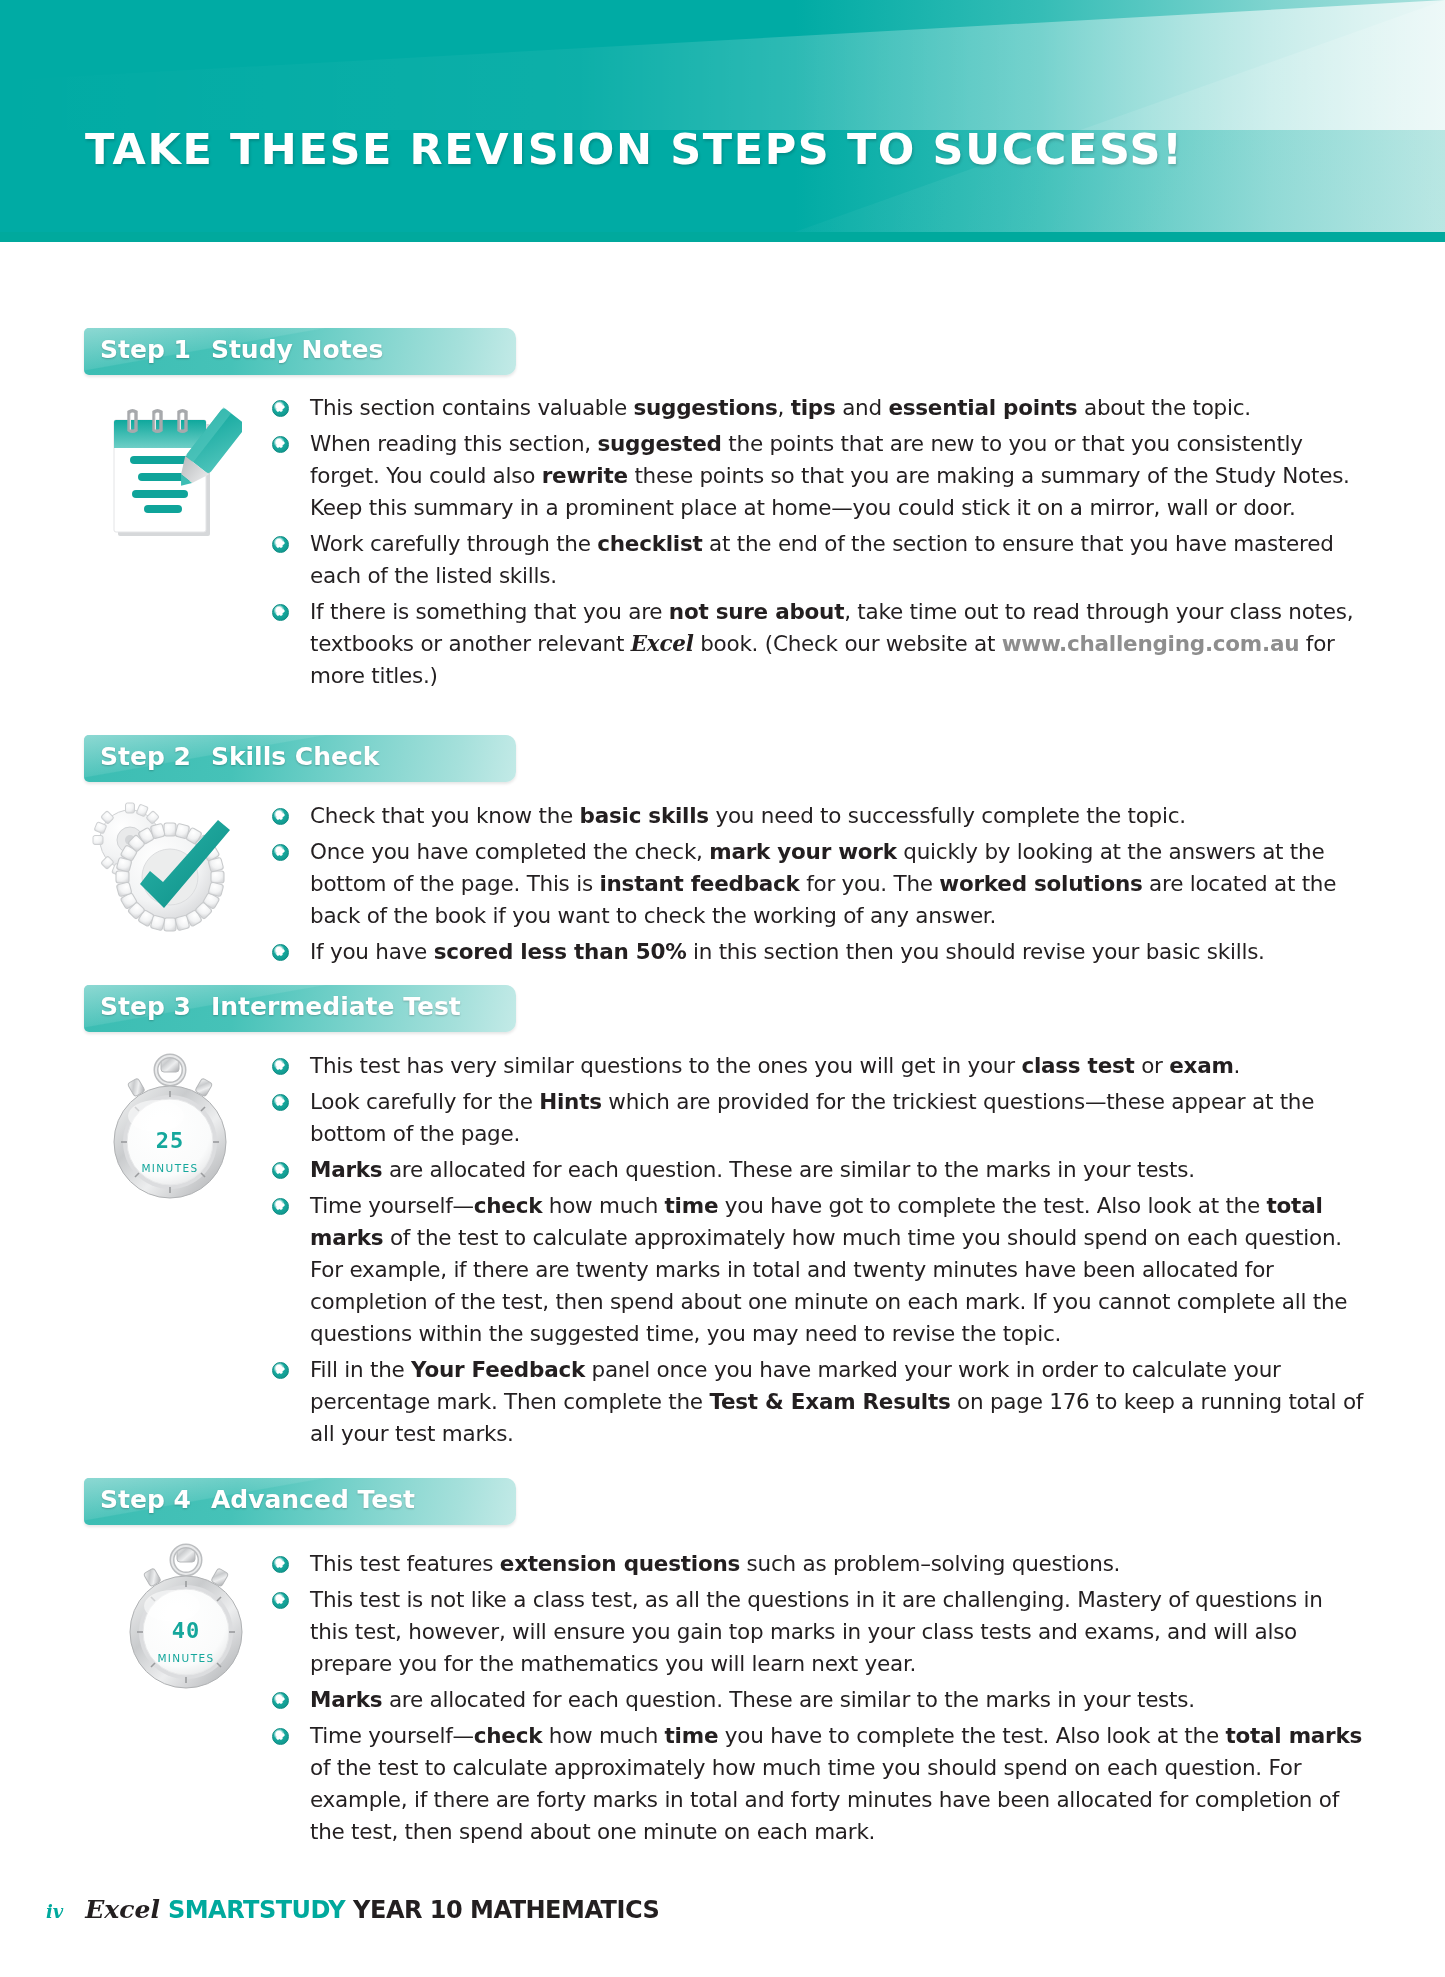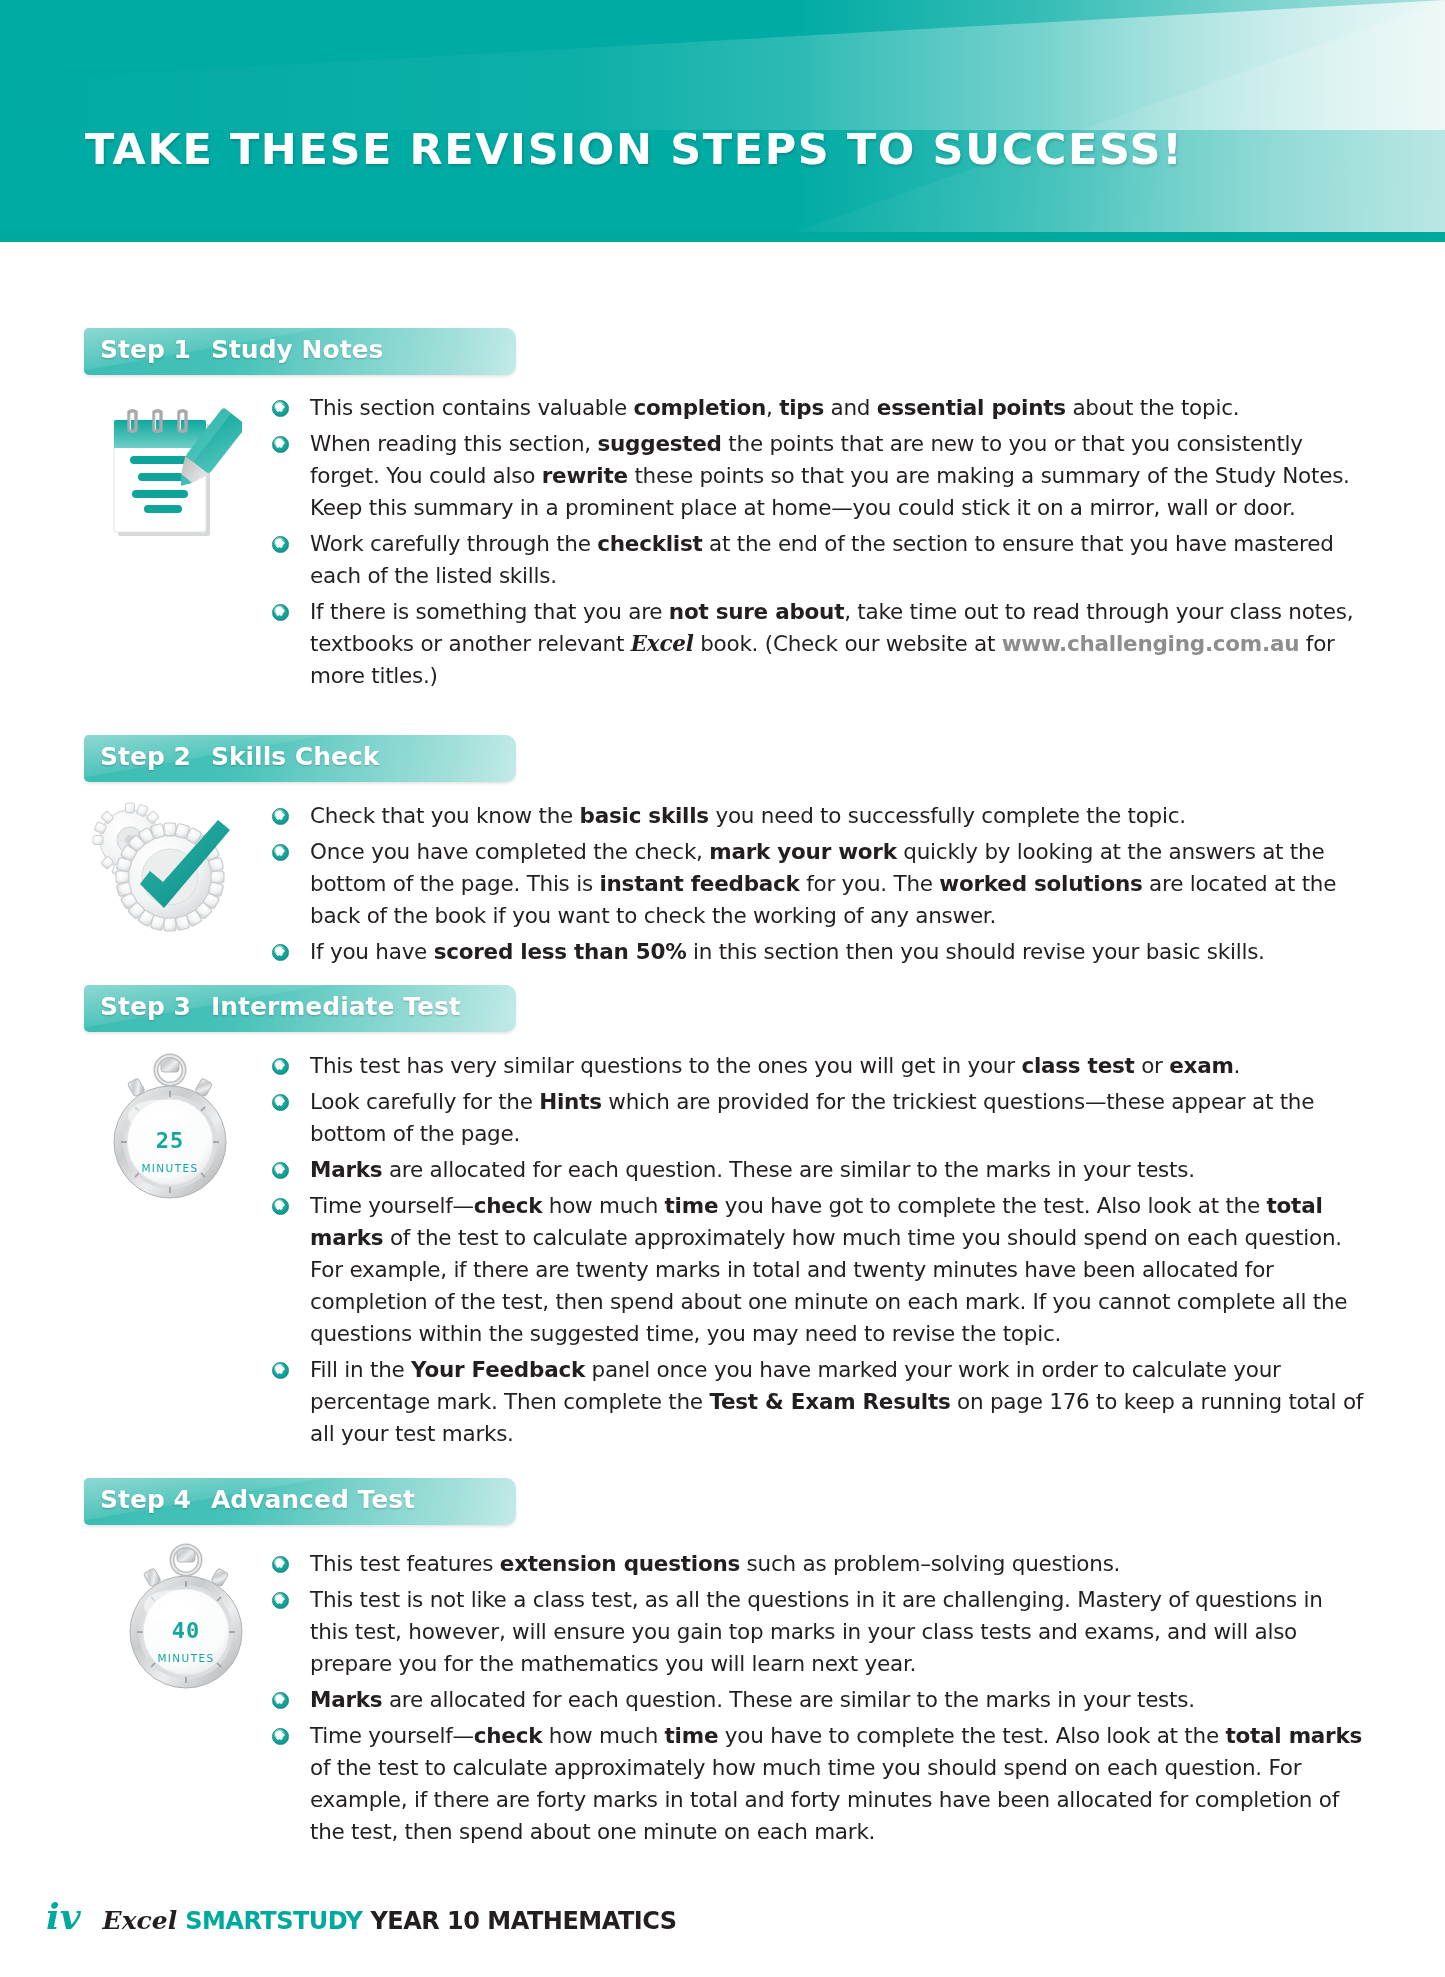--- a/index.html
+++ b/index.html
@@ -191,21 +191,21 @@
   .footer {
     position: absolute;
     left: 46px;
     top: 1895px;
     white-space: nowrap;
   }
   .footer-page {
     font-family: "DejaVu Serif", serif;
     font-weight: bold;
     font-style: italic;
-    font-size: 36px;
+    font-size: 18px;
     color: #00a99d;
     margin-right: 22px;
   }
   .footer-excel {
     font-family: "DejaVu Serif", serif;
     font-weight: bold;
     font-style: italic;
     font-size: 25px;
     color: #231f20;
   }
@@ -289,21 +289,21 @@
       <rect x="96" y="18" width="10" height="62" fill="#58c8c0" opacity="0.55"></rect>
       <polygon points="96,80 126,80 118,97 104,97" fill="url(#shadowG)"></polygon>
       <polygon points="104,97 118,97 111,106" fill="#3dbdb4"></polygon>
     </g>
   </svg>
 </div>
 
 <div class="bullets" style="top:392px;">
   <div class="bullet-row">
     <span class="bullet-icon"></span>
-    <span class="bullet-text">This section contains valuable <b>completion</b>, <b>tips</b> and <b>essential points</b> about the topic.</span>
+    <span class="bullet-text">This section contains valuable <b>suggestions</b>, <b>tips</b> and <b>essential points</b> about the topic.</span>
   </div>
   <div class="bullet-row">
     <span class="bullet-icon"></span>
     <span class="bullet-text">When reading this section, <b>suggested</b> the points that are new to you or that you consistently forget. You could also <b>rewrite</b> these points so that you are making a summary of the Study Notes. Keep this summary in a prominent place at home—you could stick it on a mirror, wall or door.</span>
   </div>
   <div class="bullet-row">
     <span class="bullet-icon"></span>
     <span class="bullet-text">Work carefully through the <b>checklist</b> at the end of the section to ensure that you have mastered each of the listed skills.</span>
   </div>
   <div class="bullet-row">

